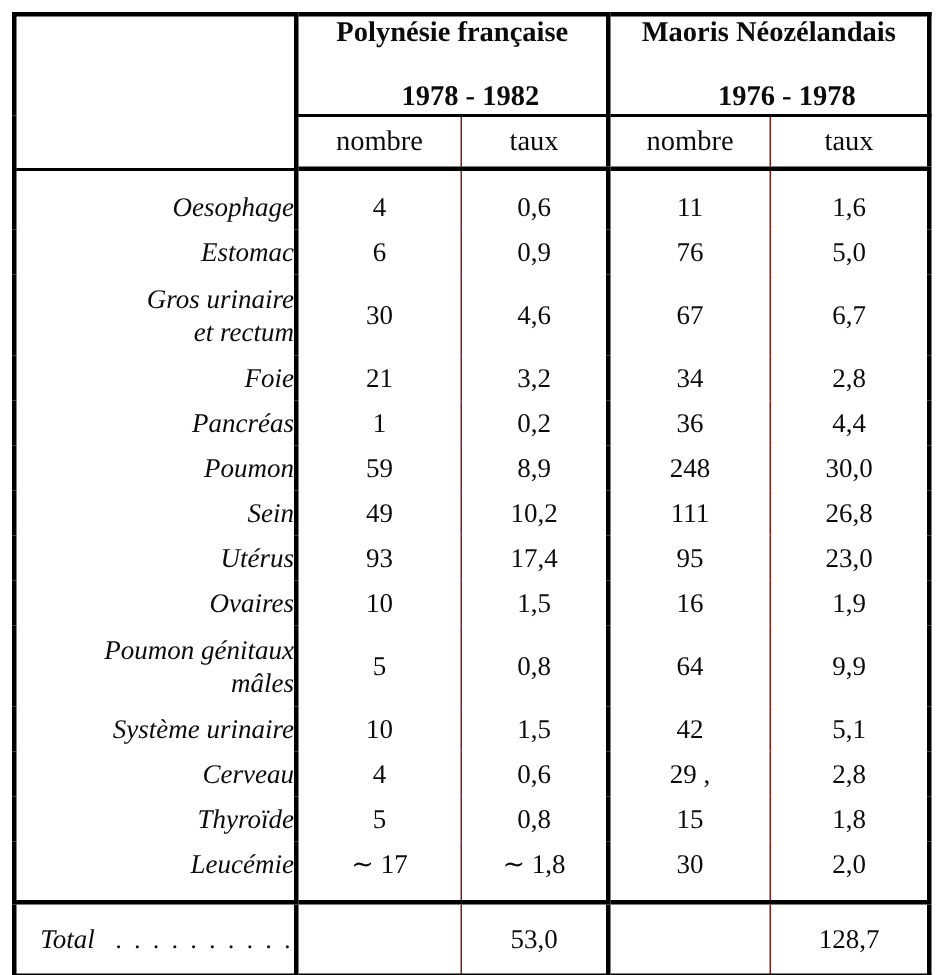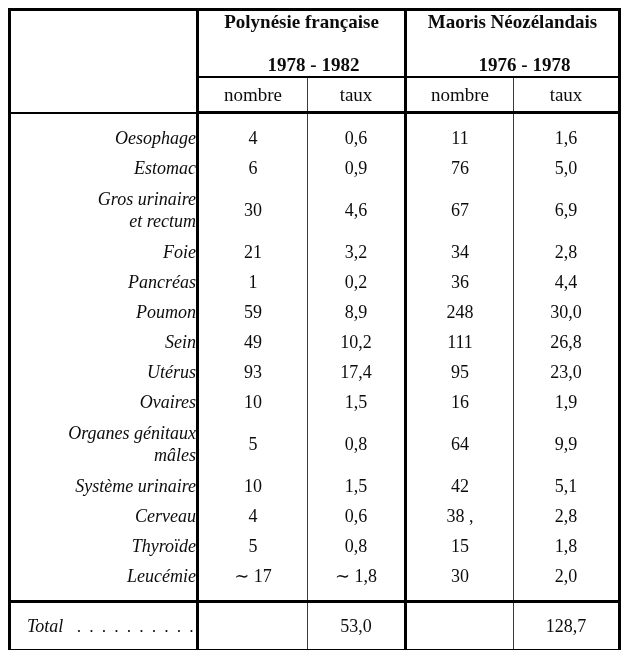--- a/index.html
+++ b/index.html
@@ -134,21 +134,21 @@
         <td class="num v2">0,9</td>
         <td class="num v3">76</td>
         <td class="num v2">5,0</td>
       </tr>
       <tr class="tall">
         <td class="lbl">Gros urinaire
 et rectum</td>
         <td class="num v3">30</td>
         <td class="num v2">4,6</td>
         <td class="num v3">67</td>
-        <td class="num v2">6,9</td>
+        <td class="num v2">6,7</td>
       </tr>
       <tr>
         <td class="lbl">Foie</td>
         <td class="num v3">21</td>
         <td class="num v2">3,2</td>
         <td class="num v3">34</td>
         <td class="num v2">2,8</td>
       </tr>
       <tr>
         <td class="lbl">Pancréas</td>
@@ -179,39 +179,39 @@
         <td class="num v2">23,0</td>
       </tr>
       <tr>
         <td class="lbl">Ovaires</td>
         <td class="num v3">10</td>
         <td class="num v2">1,5</td>
         <td class="num v3">16</td>
         <td class="num v2">1,9</td>
       </tr>
       <tr class="tall">
-        <td class="lbl">Organes génitaux
+        <td class="lbl">Poumon génitaux
 mâles</td>
         <td class="num v3">5</td>
         <td class="num v2">0,8</td>
         <td class="num v3">64</td>
         <td class="num v2">9,9</td>
       </tr>
       <tr>
         <td class="lbl">Système urinaire</td>
         <td class="num v3">10</td>
         <td class="num v2">1,5</td>
         <td class="num v3">42</td>
         <td class="num v2">5,1</td>
       </tr>
       <tr>
         <td class="lbl">Cerveau</td>
         <td class="num v3">4</td>
         <td class="num v2">0,6</td>
-        <td class="num v3">38 ,</td>
+        <td class="num v3">29 ,</td>
         <td class="num v2">2,8</td>
       </tr>
       <tr>
         <td class="lbl">Thyroïde</td>
         <td class="num v3">5</td>
         <td class="num v2">0,8</td>
         <td class="num v3">15</td>
         <td class="num v2">1,8</td>
       </tr>
       <tr class="last-row">

